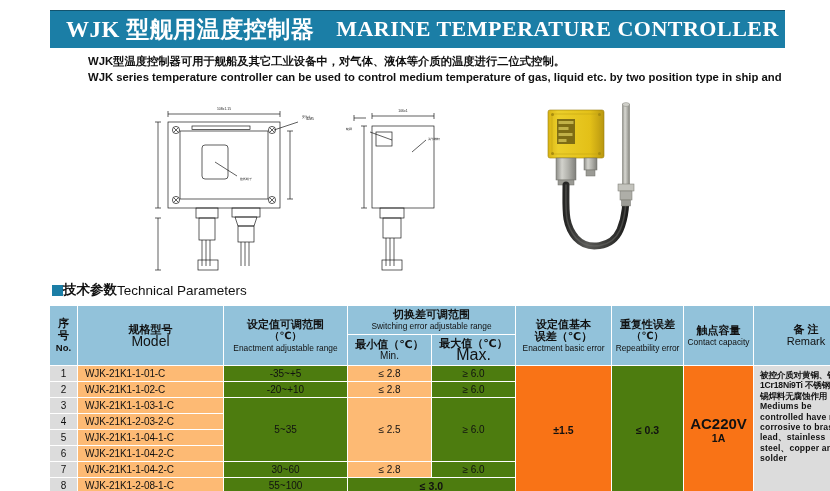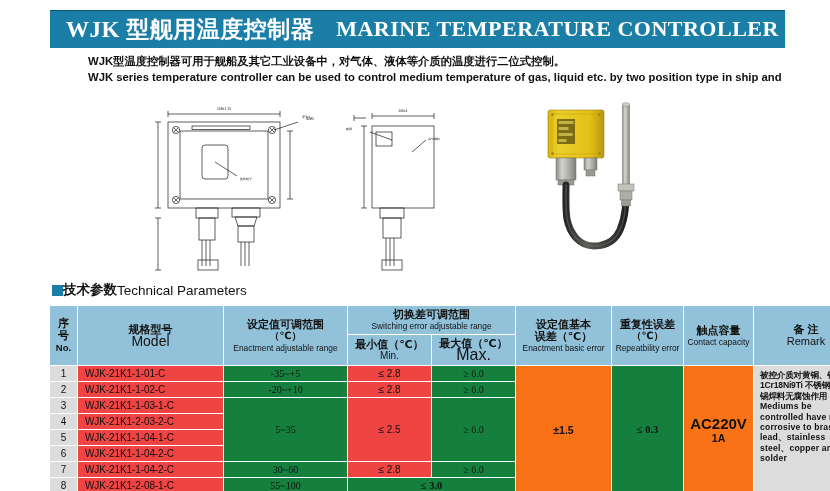--- a/index.html
+++ b/index.html
@@ -59,22 +59,22 @@
     text-align:center;vertical-align:middle;
     padding:0;font-size:10px;color:#111;
   }
   thead th{background:#92c2da;font-weight:bold;line-height:12px;padding:2px 1px;}
   .hdr-cn{font-size:11px;font-weight:bold;display:block;}
   .hdr-en{font-size:8.4px;font-weight:normal;display:block;white-space:nowrap;}
   .hdr-unit{font-size:10px;font-weight:bold;display:block;}
   .vert-no{font-size:11px;font-weight:bold;line-height:11.5px;}
 
   tbody td{height:15px;}
-  .c-blue{background:#ef4444;}
-  .c-grey{background:#15803d;font-family:Liberation Serif, serif;}
+  .c-blue{background:#fdba74;}
+  .c-grey{background:#4d7c0f;}
   .c-blue2{background:#f97316;}
   .model{font-size:10px;text-align:left;padding-left:7px;letter-spacing:-0.1px;}
   .num{font-size:10px;background:#dcdcdc;}
   .big{font-size:10.5px;font-weight:bold;}
   .remark{
     background:#dcdcdc;text-align:left;vertical-align:top;
     padding:4px 5px 0 6px;font-size:8.6px;line-height:10.4px;font-weight:bold;
   }
   .remark .r-cn{display:block;letter-spacing:-0.2px;}
   .remark .r-en{display:block;letter-spacing:.2px;}

